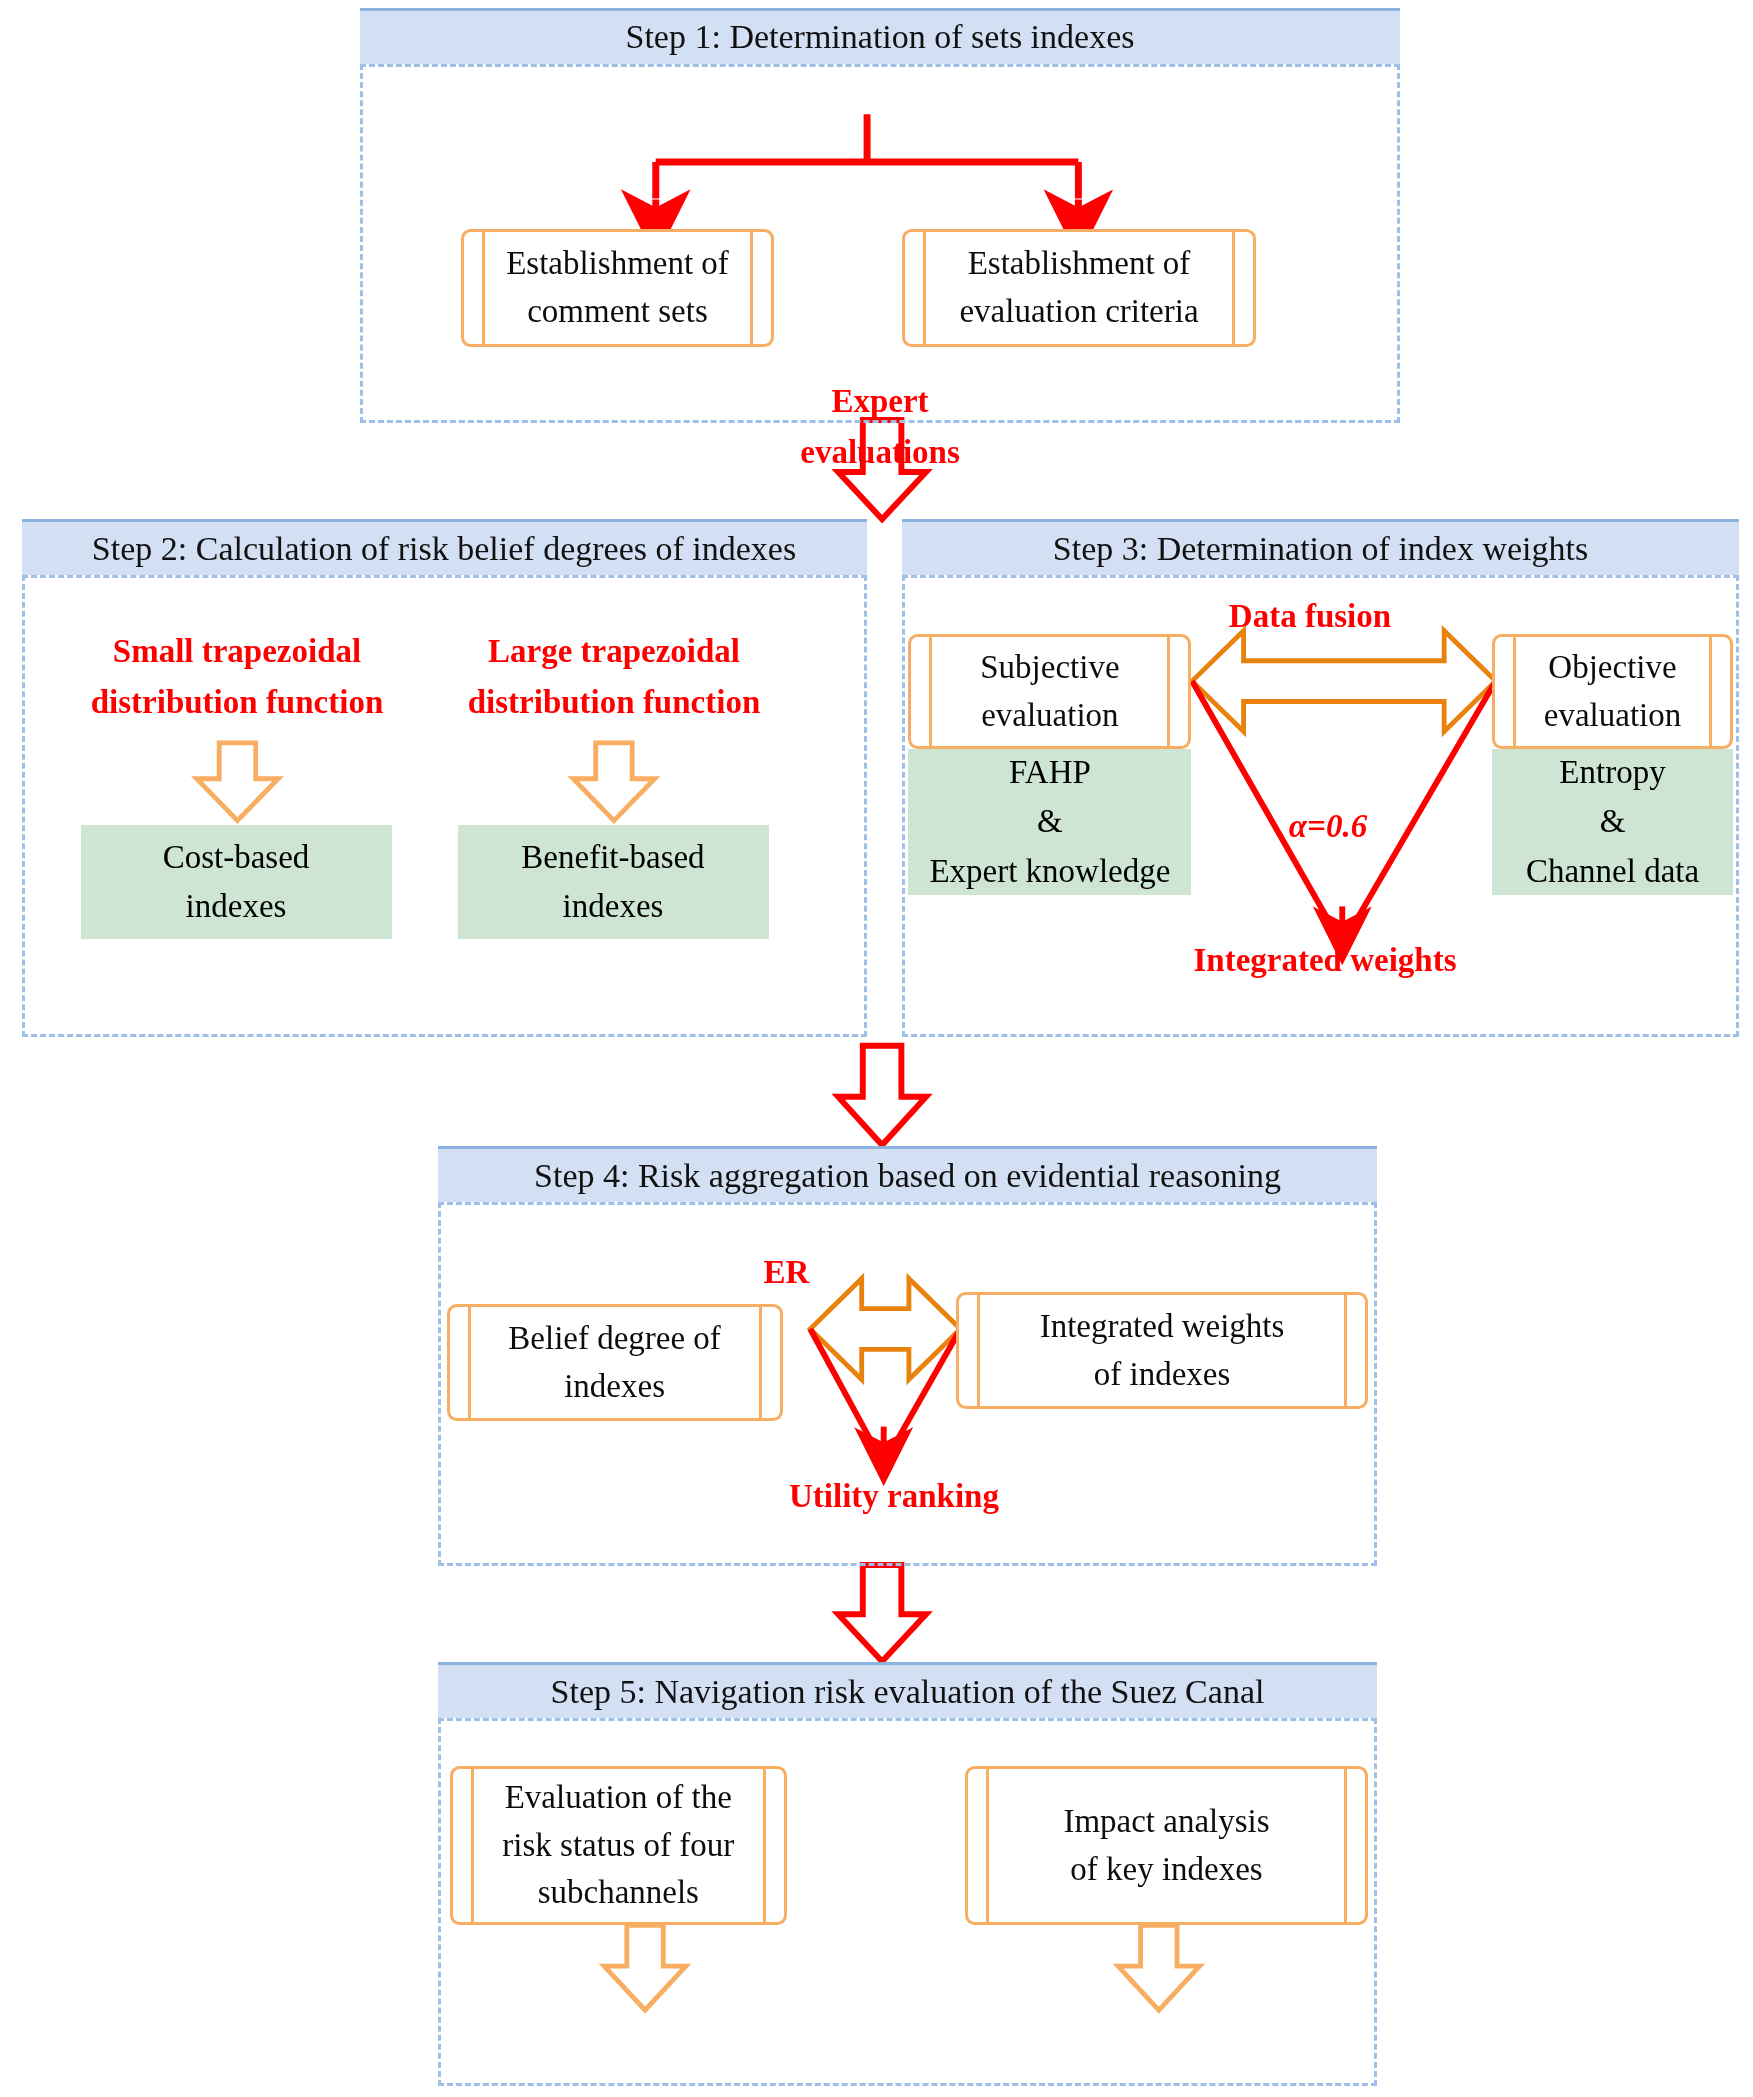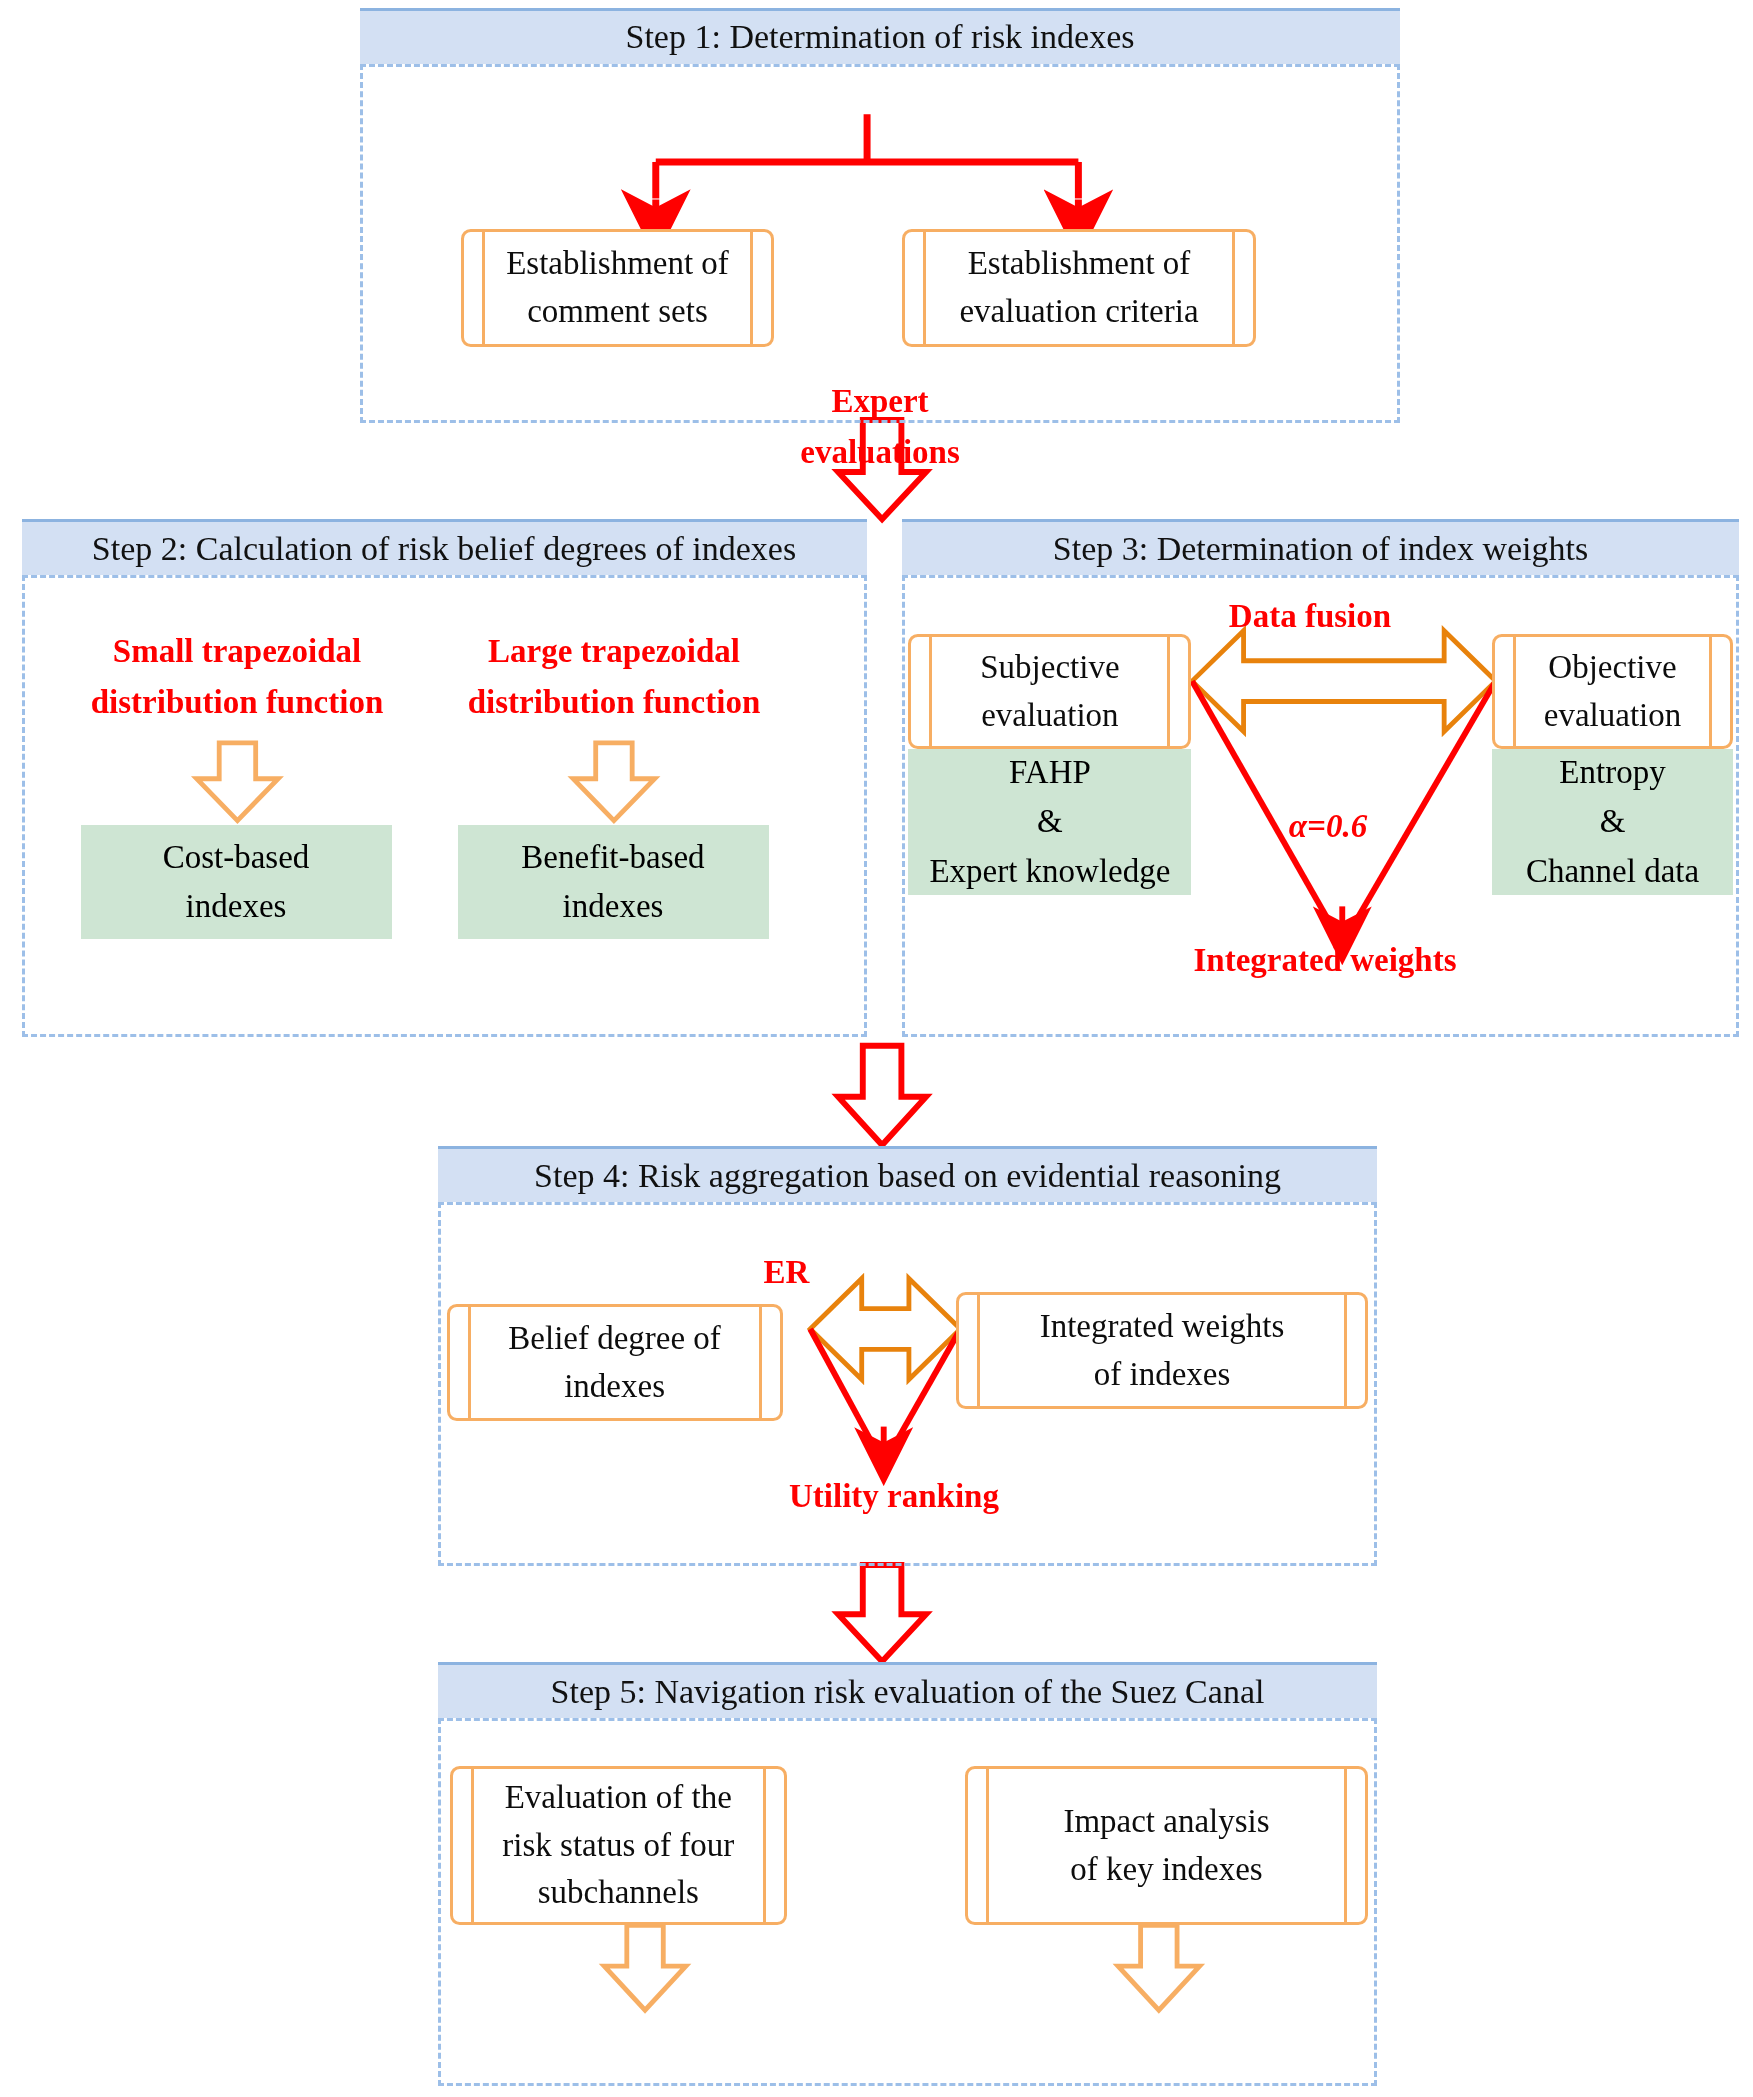--- a/index.html
+++ b/index.html
@@ -137,21 +137,21 @@
     <g>
       <path d="M1168,3590 L1236,3590 L1236,3666 L1278,3666 L1202,3748 L1126,3666 L1168,3666 Z" fill="#ffffff" stroke="#f7ae63" stroke-width="9"></path>
     </g>
     <g>
       <path d="M2126,3590 L2194,3590 L2194,3666 L2236,3666 L2160,3748 L2084,3666 L2126,3666 Z" fill="#ffffff" stroke="#f7ae63" stroke-width="9"></path>
     </g>
   </svg>
 
   <div class="step" style="left:360px;top:7.5px;width:1040px;height:415px;">
     <div class="step-header" style="height:56px;">
-      <span>Step 1: Determination of risk indexes</span>
+      <span>Step 1: Determination of sets indexes</span>
     </div>
     <div class="step-body dashed-top" style="top:56px;height:359px;"></div>
 
     <div class="proc" style="left:101px;top:221px;width:313px;height:118px;">
       <span class="bar-l"></span>
       <span class="bar-r"></span>
       <span class="txt">
         <span>Establishment of</span>
         <span>comment sets</span>
       </span>

